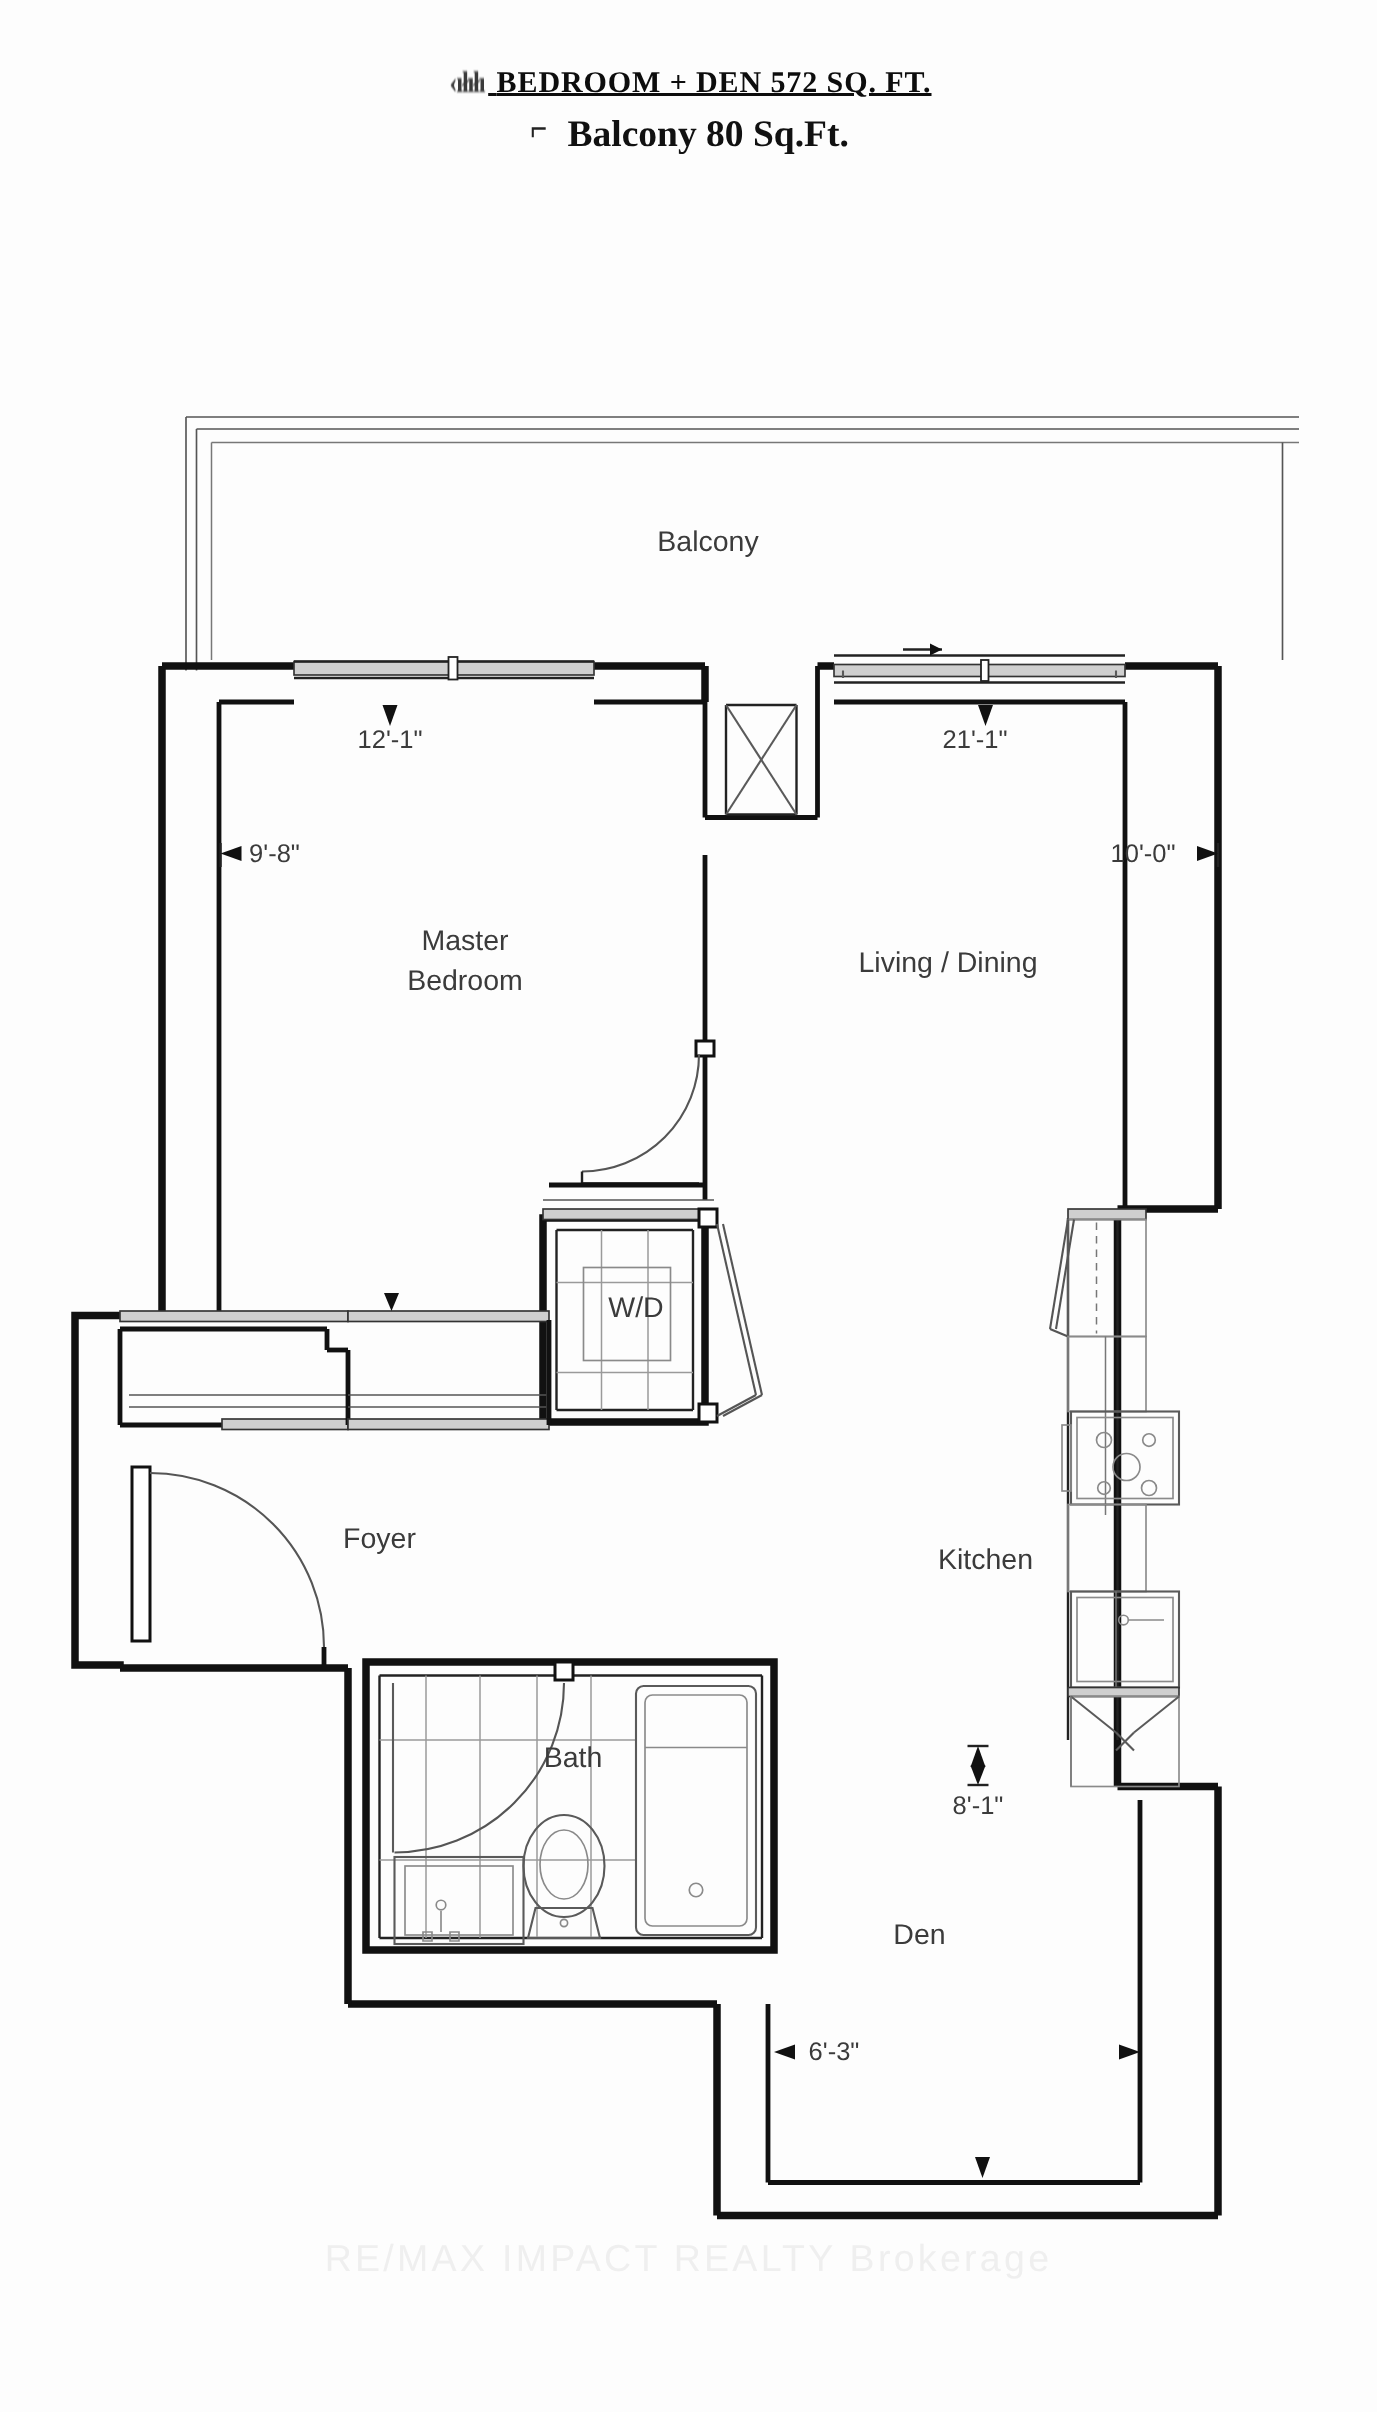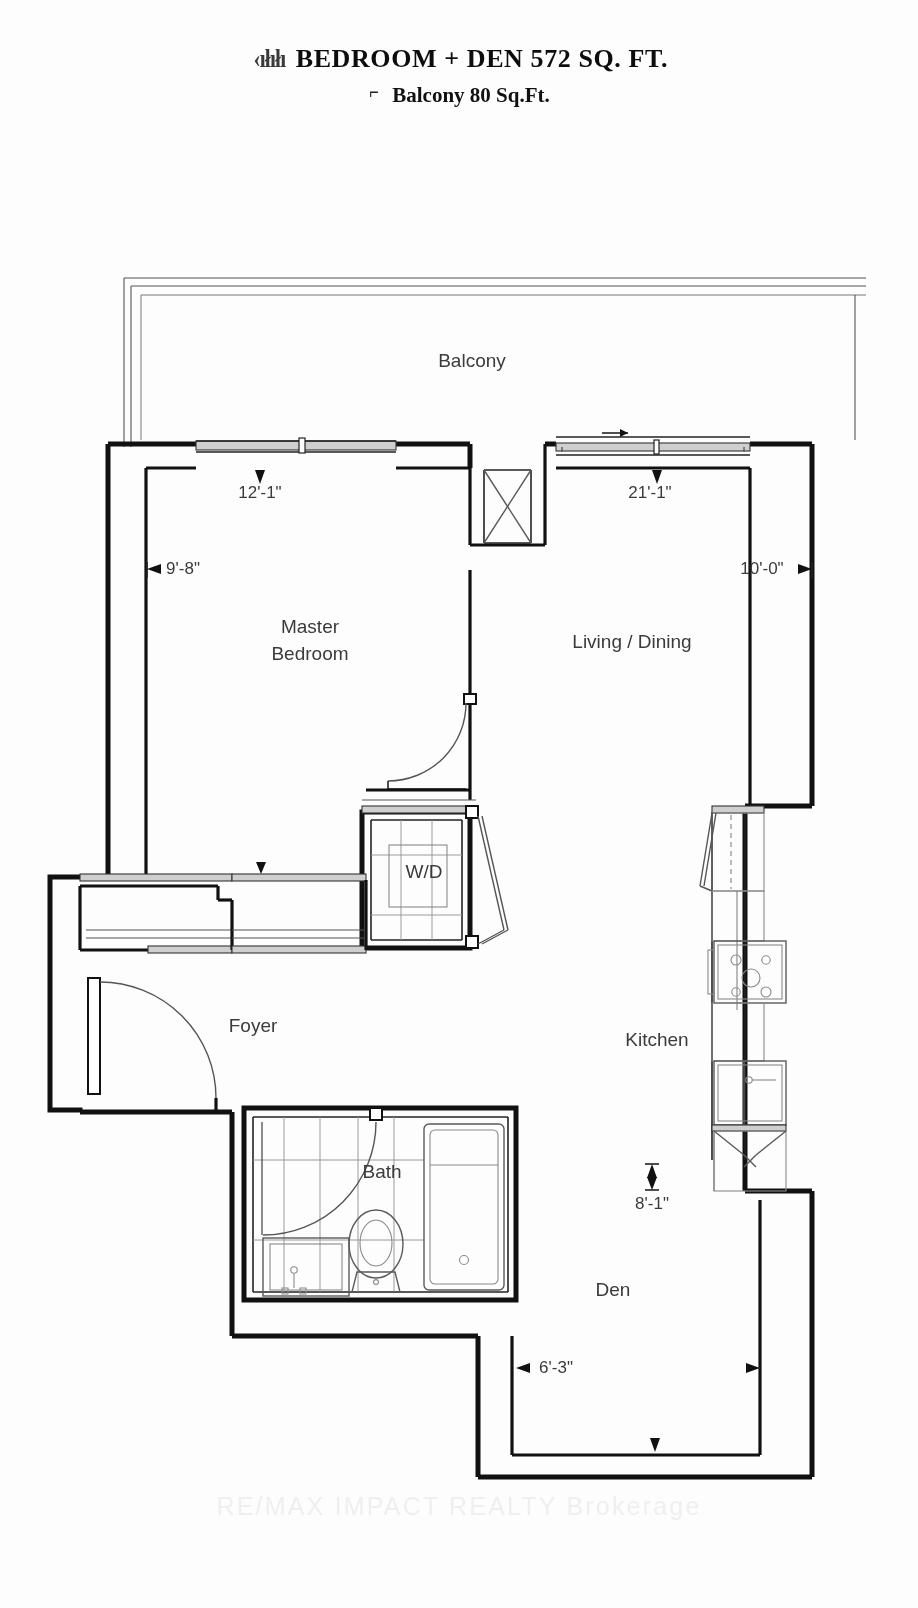--- a/index.html
+++ b/index.html
@@ -25,37 +25,38 @@
     position: absolute;
     left: 0;
     top: 44px;
     width: 918px;
     text-align: center;
     pointer-events: none;
   }
   .title-main {
     font-family: "Liberation Serif", serif;
     font-weight: bold;
-    font-size: 26px;
+    font-size: 20px;
     letter-spacing: 0.6px;
     color: #0d0d0d;
     white-space: nowrap;
+    text-decoration: underline;
   }
   .title-main .smudge {
     display: inline-block;
     color: #2a2a2a;
     filter: blur(0.6px);
     opacity: 0.92;
     letter-spacing: -1px;
     transform: scaleX(0.82);
   }
   .title-sub {
     font-family: "Liberation Serif", serif;
     font-weight: bold;
-    font-size: 21px;
+    font-size: 25px;
     color: #111;
     margin-top: 9px;
     white-space: nowrap;
   }
   .title-sub .tick {
     display: inline-block;
     transform: translateY(-3px) scaleX(0.8);
     margin-right: 12px;
     color: #222;
   }

